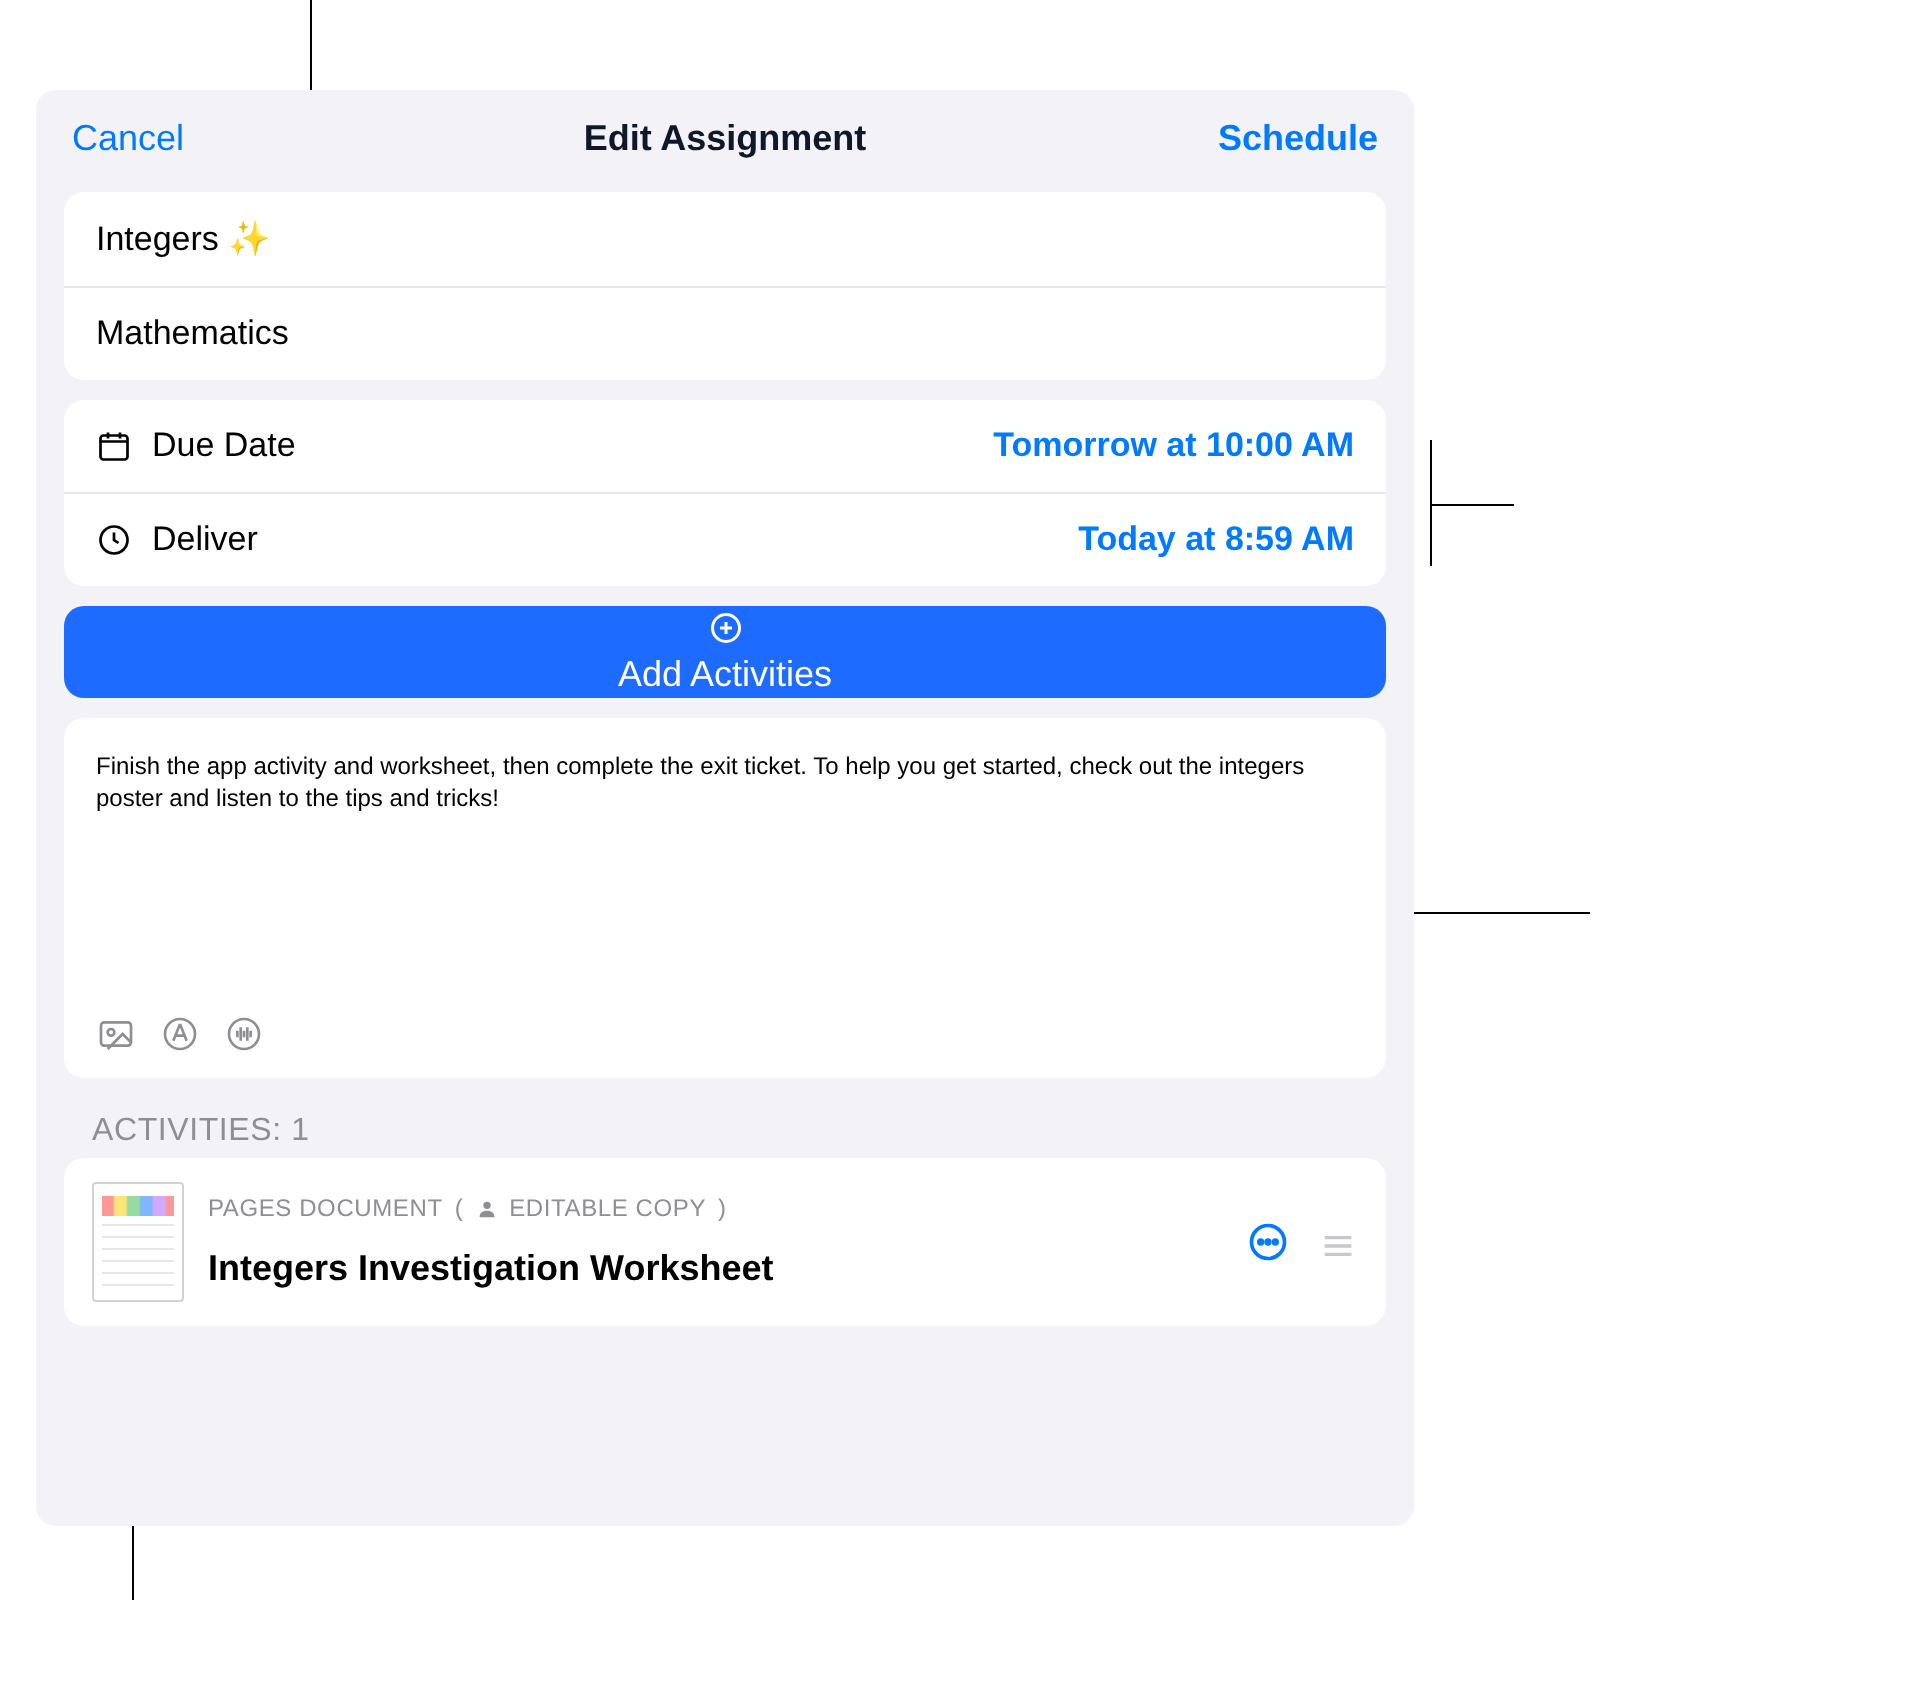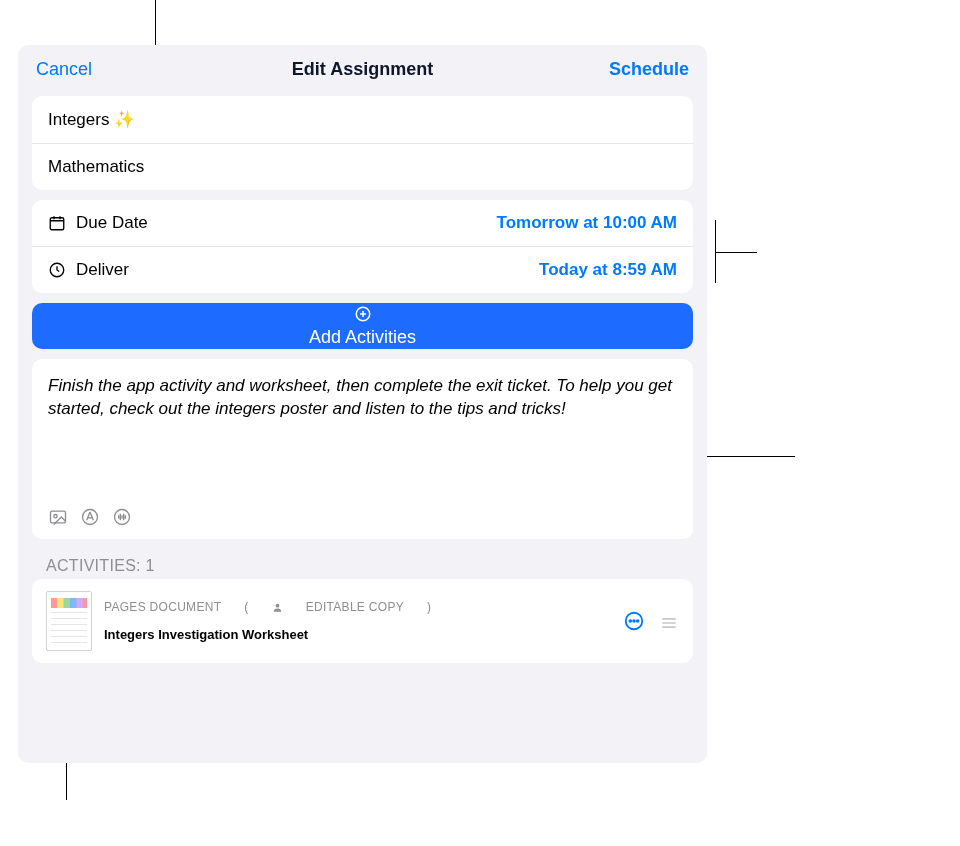--- a/index.html
+++ b/index.html
@@ -85,24 +85,23 @@
     }
     .instr-card {
       background: #fff;
       border-radius: 10px;
       margin: 6px 14px 14px 14px;
       padding: 16px;
       min-height: 180px;
       position: relative;
     }
     .instr-text {
-      font-size: 17px;
+      font-size: 12px;
       line-height: 1.35;
       color: #000;
-      font-style: italic;
     }
     .media-icons {
       position: absolute;
       bottom: 12px;
       left: 16px;
       display: flex;
       gap: 12px;
       color: #8e8e93;
     }
     .media-icons span {
@@ -146,26 +145,26 @@
     .thumb::after {
       top: 20px; bottom: 6px;
       background: repeating-linear-gradient(#e5e5ea 0 1px, transparent 1px 6px);
     }
     .activity-meta {
       font-size: 12px;
       color: #8e8e93;
       letter-spacing: 0.3px;
       display: flex;
       align-items: center;
-      gap: 23px;
+      gap: 6px;
     }
     .activity-meta .paren { font-weight: 400; }
     .person-ic { width: 11px; height: 11px; display: inline-block; }
     .activity-title {
-      font-size: 13px;
+      font-size: 18px;
       font-weight: 600;
       color: #000;
       margin-top: 13px;
     }
     .activity-actions {
       margin-left: auto;
       display: flex;
       align-items: center;
       gap: 14px;
     }

